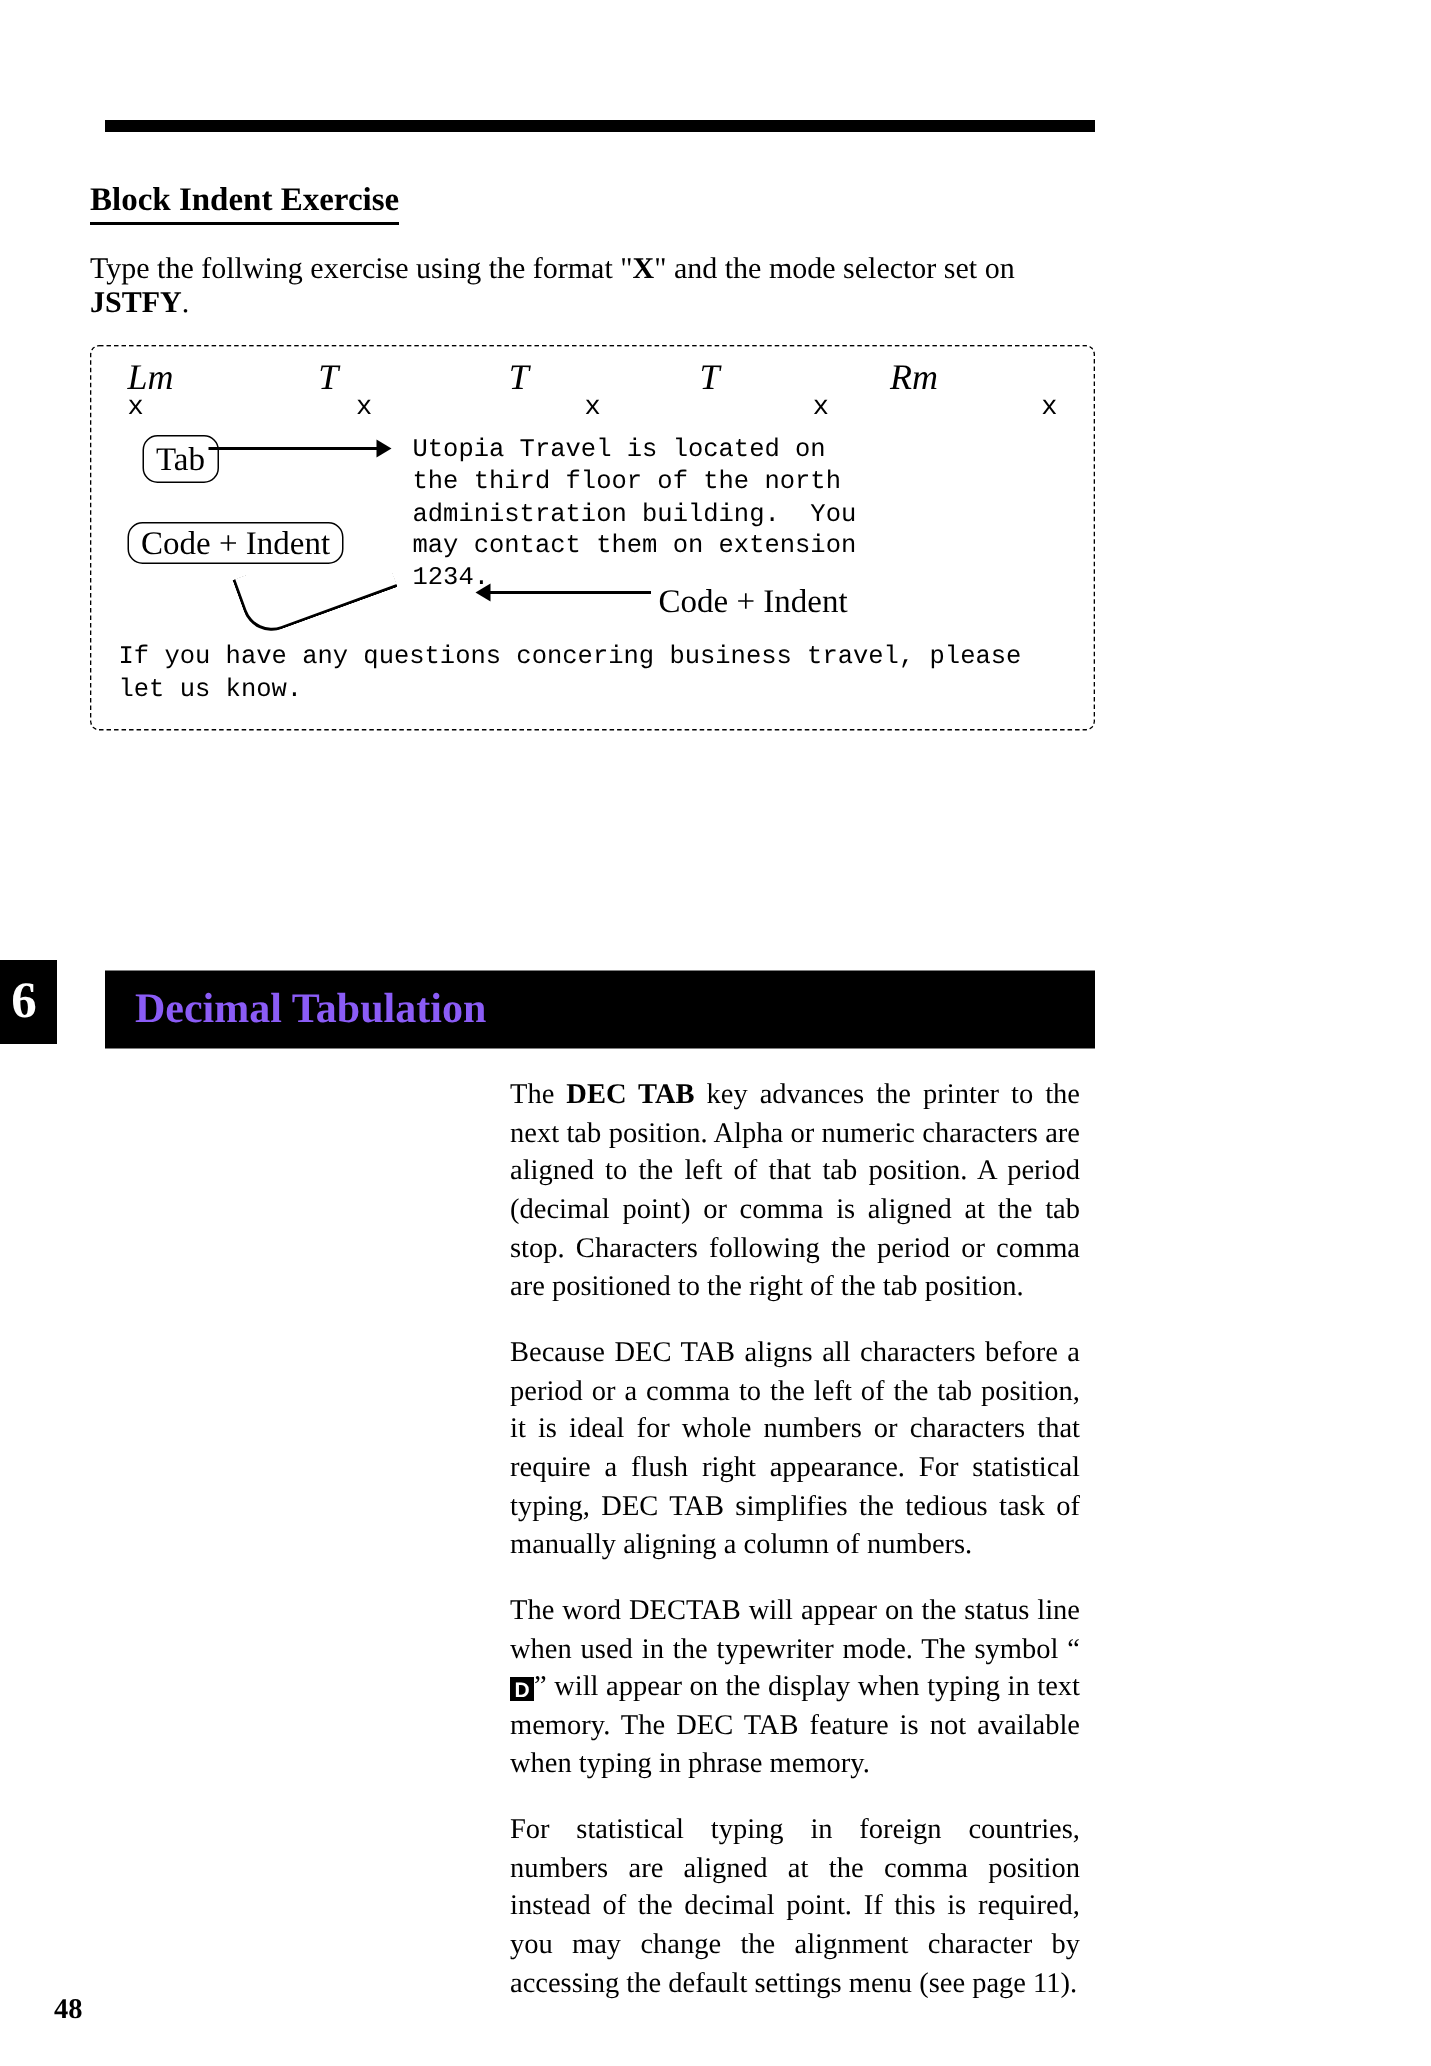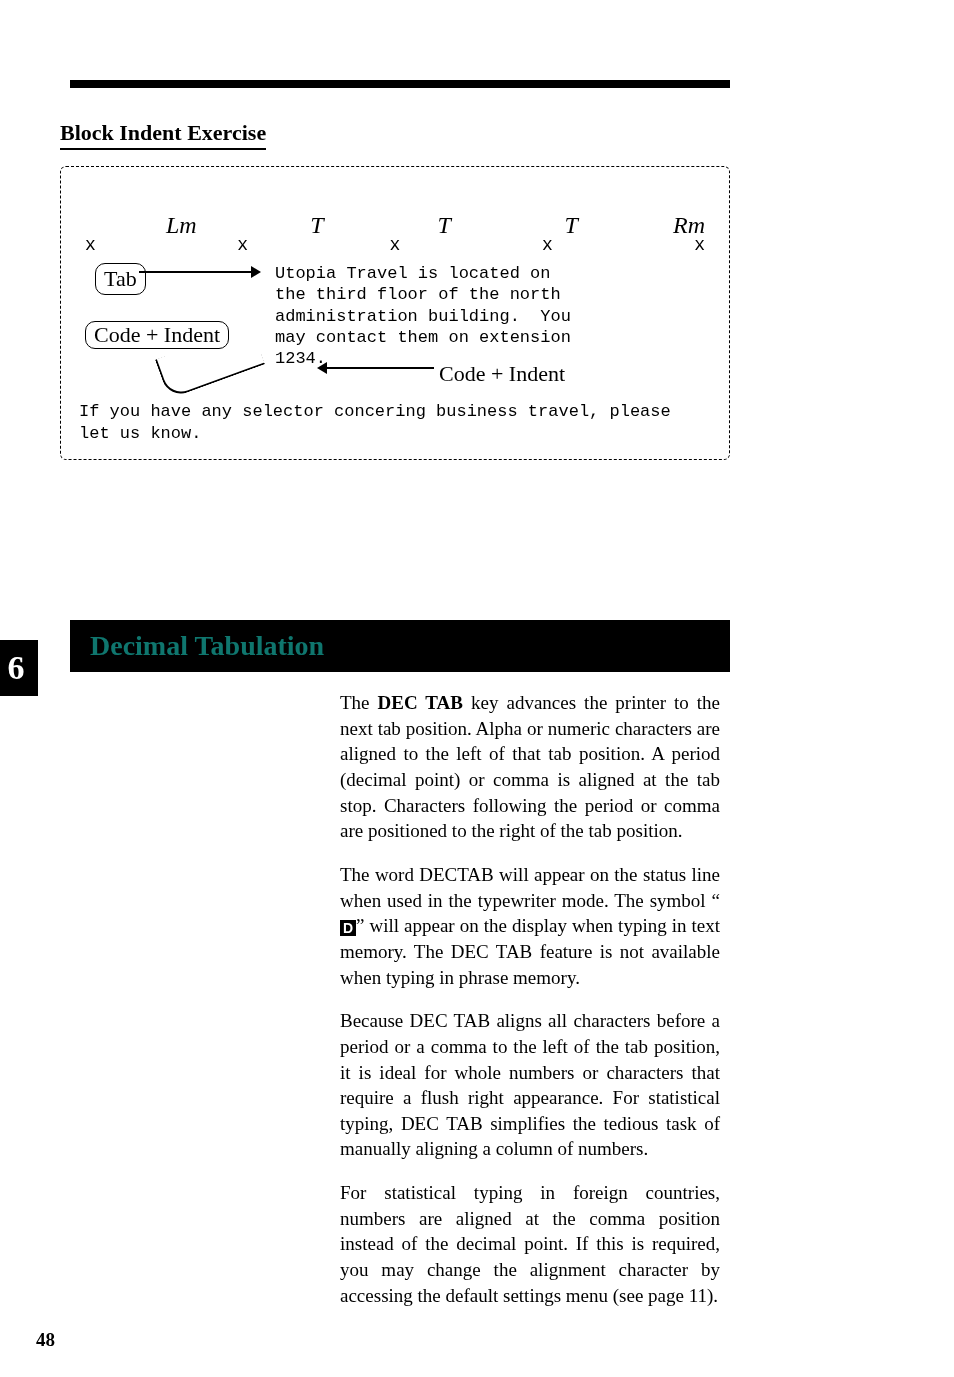--- a/index.html
+++ b/index.html
@@ -44,21 +44,21 @@
     position: relative;
     padding: 8px 18px 14px 18px;
   }
   .ruler {
     display: flex;
     justify-content: space-between;
     font-family: Georgia, serif;
     font-size: 20px;
     padding: 0 6px;
   }
-  .ruler .col { text-align: right; width: 18%; margin-top: 37px; }
+  .ruler .col { text-align: left; width: 18%; }
   .ruler .col em { font-style: italic; font-family: "Brush Script MT", cursive; font-size: 24px; }
   .ruler-x {
     display: flex;
     justify-content: space-between;
     font-family: "Courier New", monospace;
     font-size: 18px;
     padding: 0 6px;
     margin-top: -4px;
   }
   .mono {
@@ -143,21 +143,21 @@
     left: -6px; top: 640px;
     background: #000;
     color: #fff;
     font-size: 34px;
     font-weight: bold;
     width: 44px; height: 56px;
     display: flex; align-items:center; justify-content:center;
   }
   .section-bar {
     background: #000;
-    color: #0f766e;
+    color: #8b5cf6;
     font-size: 28px;
     font-weight: bold;
     padding: 10px 20px;
     margin-top: 160px;
     margin-left: 10px;
   }
   .body-col {
     margin-left: 280px;
     margin-right: 10px;
     font-size: 19px;
@@ -188,20 +188,23 @@
 </style>
 </head>
 <body>
 
 <div class="page">
 
   <div class="top-rule"></div>
 
   <div class="section-title">Block Indent Exercise</div>
 
+  <div class="intro">
+    <span>Type the follwing exercise using the format "</span><span class="b">X</span><span>" and the mode selector set on </span><span class="b">JSTFY</span><span>.</span>
+  </div>
 
   <div class="exercise-box">
     <div class="ruler">
       <div class="col"><em>Lm</em></div>
       <div class="col"><em>T</em></div>
       <div class="col"><em>T</em></div>
       <div class="col"><em>T</em></div>
       <div class="col"><em>Rm</em></div>
     </div>
     <div class="ruler-x">
@@ -220,32 +223,32 @@
       <div class="code-arrow"></div>
       <div class="indented-text">Utopia Travel is located on
 the third floor of the north
 administration building.  You
 may contact them on extension
 1234.</div>
       <div class="right-arrow"></div>
       <div class="code-indent-right">Code + Indent</div>
     </div>
 
-    <div class="closing-mono">If you have any selector concering business travel, please let us know.</div>
+    <div class="closing-mono">If you have any questions concering business travel, please let us know.</div>
   </div>
 
   <div class="chapter-tab">6</div>
 
   <div class="section-bar">Decimal Tabulation</div>
 
   <div class="body-col">
     <p>
       <span>The </span><span class="b">DEC TAB</span><span> key advances the printer to the next tab position. Alpha or numeric characters are aligned to the left of that tab position. A period (decimal point) or comma is aligned at the tab stop. Characters following the period or comma are positioned to the right of the tab position.</span>
     </p>
+    <p>Because DEC TAB aligns all characters before a period or a comma to the left of the tab position, it is ideal for whole numbers or characters that require a flush right appearance. For statistical typing, DEC TAB simplifies the tedious task of manually aligning a column of numbers.</p>
     <p>
       <span>The word DECTAB will appear on the status line when used in the typewriter mode. The symbol “</span><span class="d-symbol">D</span><span>” will appear on the display when typing in text memory. The DEC TAB feature is not available when typing in phrase memory.</span>
     </p>
-    <p>Because DEC TAB aligns all characters before a period or a comma to the left of the tab position, it is ideal for whole numbers or characters that require a flush right appearance. For statistical typing, DEC TAB simplifies the tedious task of manually aligning a column of numbers.</p>
     <p>For statistical typing in foreign countries, numbers are aligned at the comma position instead of the decimal point. If this is required, you may change the alignment character by accessing the default settings menu (see page 11).</p>
   </div>
 
   <div class="page-num">48</div>
 </div>
 
 </body></html>

